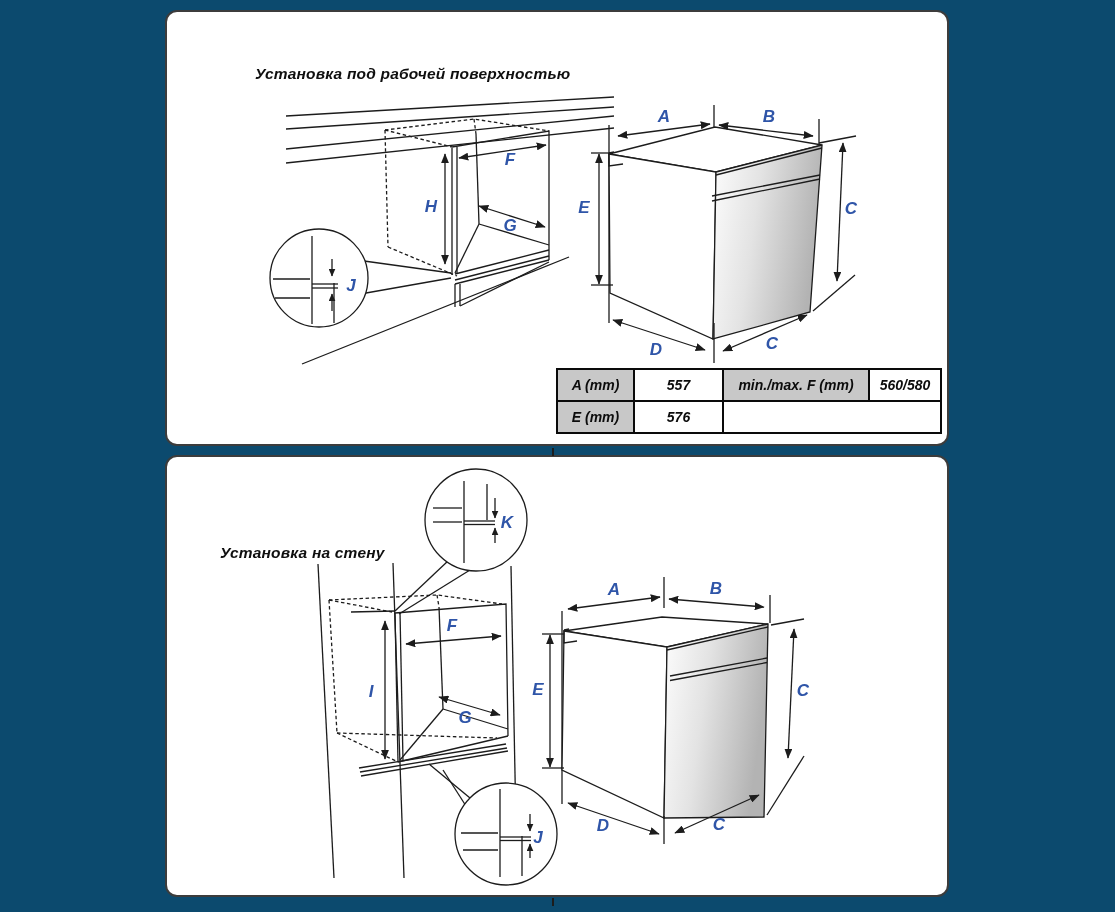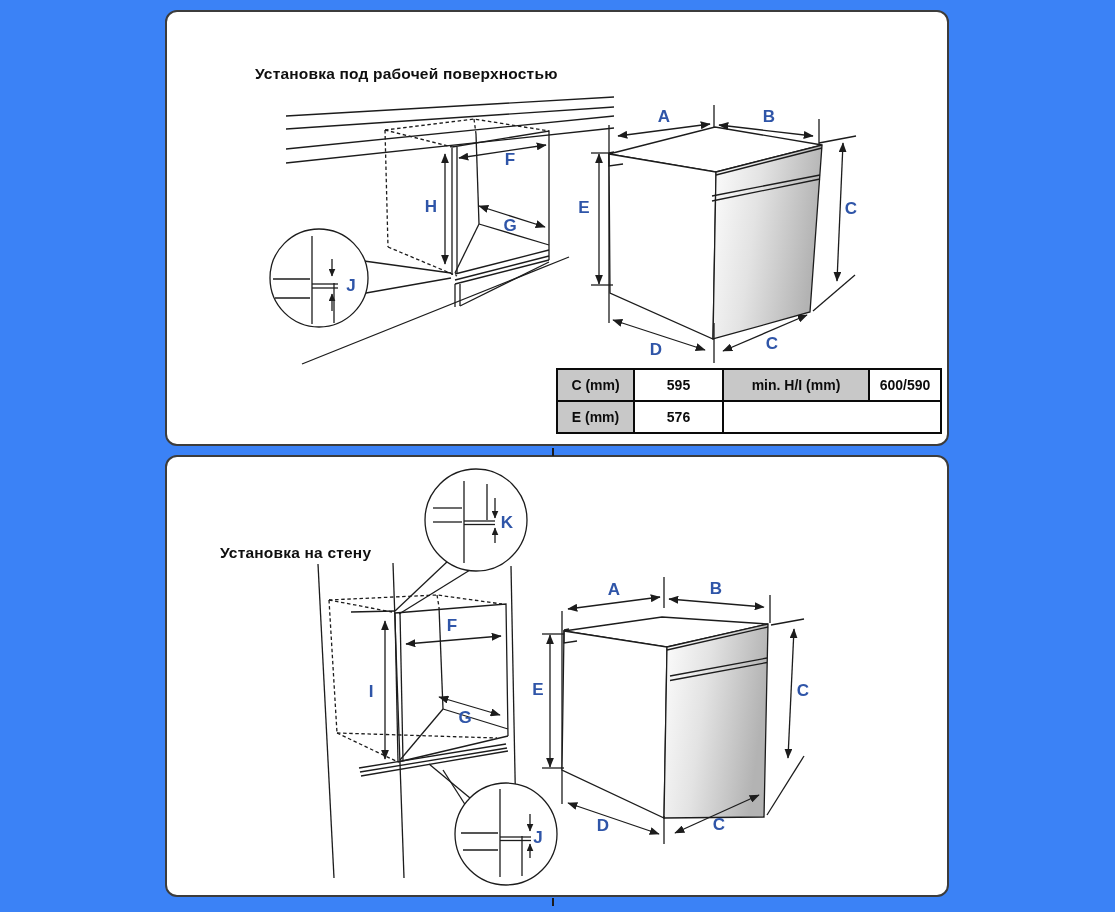--- a/index.html
+++ b/index.html
@@ -1,17 +1,17 @@
 <!DOCTYPE html>
 <html><head>
 <meta charset="utf-8">
 <style>
   html,body{margin:0;padding:0;background:#ffffff;}
-  .page{position:relative;width:1115px;height:912px;background:#3b82f6;overflow:hidden;
-        font-family:"Liberation Sans",sans-serif;}
+  .page{position:relative;width:1115px;height:912px;background:#0c4a6e;overflow:hidden;
+        font-family:"Liberation Sans",sans-serif;font-style:italic;}
   .panel{position:absolute;background:#fff;border:2px solid #3c3c3c;border-radius:12px;box-sizing:border-box;}
   #panel1{left:165px;top:10px;width:784px;height:436px;}
   #panel2{left:165px;top:455px;width:784px;height:442px;}
   .panel svg{position:absolute;left:0;top:0;}
   .panel-title{position:absolute;font-weight:bold;font-size:15.5px;color:#0f0f0f;white-space:nowrap;
                letter-spacing:.2px;z-index:3;}
   #panel1 .panel-title{left:88px;top:53px;}
   #panel2 .panel-title{left:53px;top:79px;margin-top:8px;}
   
   .k{stroke:#1c1c1c;stroke-width:1.3;fill:none;}
@@ -294,24 +294,24 @@
 
   <table class="dim-table">
     <colgroup>
         <col style="width:77px">
         <col style="width:89px">
         <col style="width:146px">
         <col style="width:72px">
       </colgroup>
     <tbody>
       <tr>
-        <td class="hdr">C (mm)</td>
-        <td>595</td>
-        <td class="hdr">min. H/I (mm)</td>
-        <td>600/590</td>
+        <td class="hdr">A (mm)</td>
+        <td>557</td>
+        <td class="hdr">min./max. F (mm)</td>
+        <td>560/580</td>
       </tr>
       <tr>
         <td class="hdr">E (mm)</td>
         <td>576</td>
         <td colspan="2"></td>
       </tr>
     </tbody>
   </table>
 
 </div>

